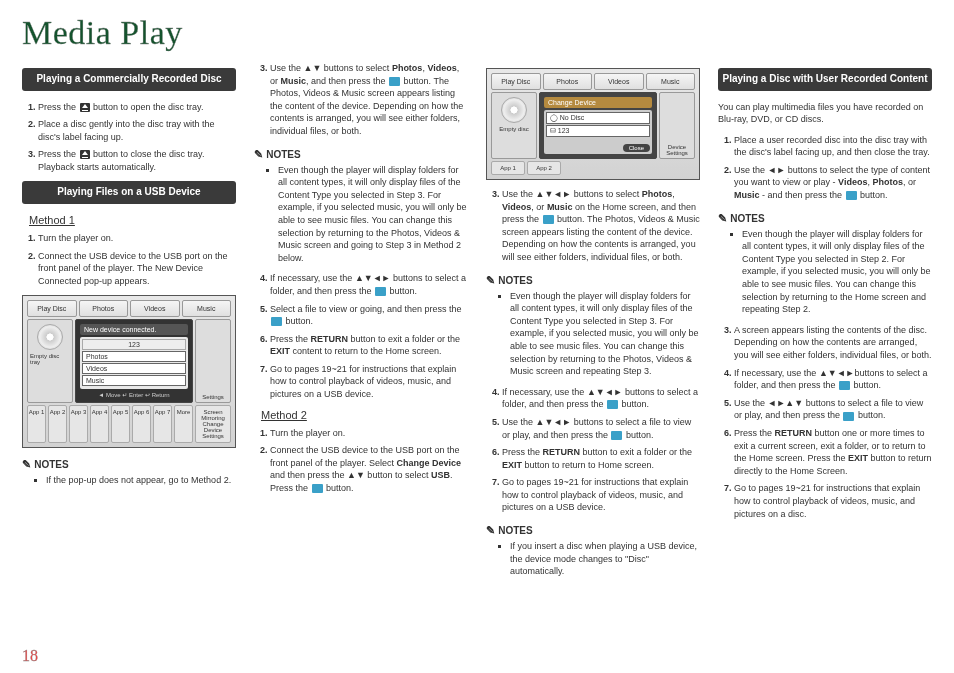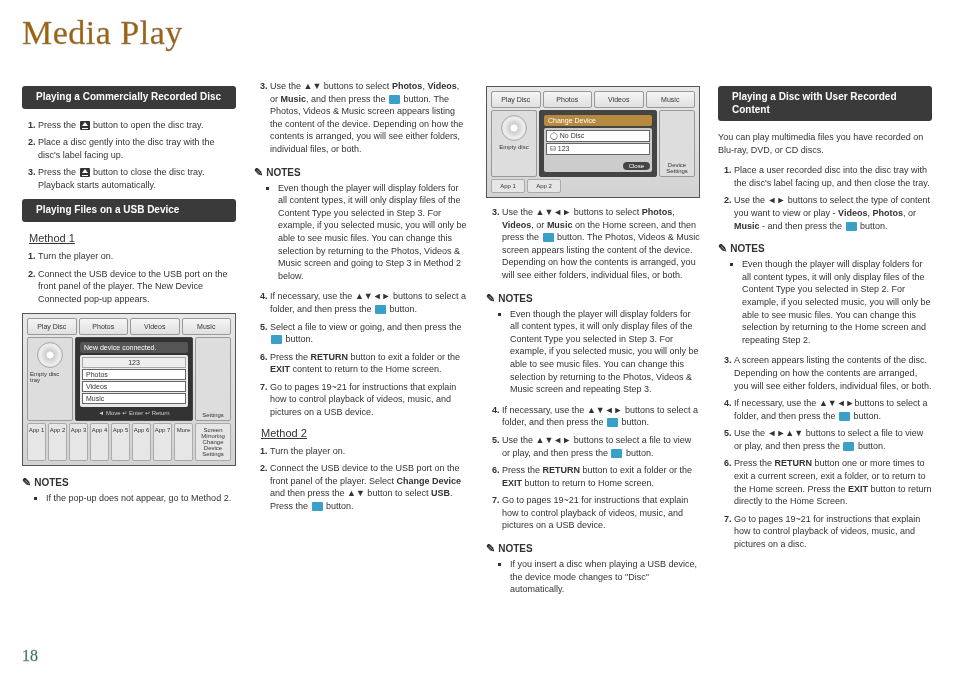--- a/index.html
+++ b/index.html
@@ -8,37 +8,37 @@
     font-family: Arial, Helvetica, sans-serif;
     font-size: 9px;
     color: #333;
     padding: 14px 22px 10px 22px;
     width: 954px;
   }
   h1.page-title {
     font-family: "Times New Roman", serif;
     font-weight: 400;
     font-size: 34px;
-    color: #a16207;
+    color: #14532d;
     letter-spacing: 0.5px;
-    margin-bottom: 28px;
+    margin-bottom: 10px;
     -webkit-text-stroke: 0.3px #888;
   }
   .cols {
     display: flex;
     gap: 18px;
   }
   .col { flex: 1 1 0; min-width: 0; }
   .section-bar {
     background: #3a3a3a;
     color: #fff;
     font-weight: bold;
-    text-align: left;
+    text-align: center;
     border-radius: 3px;
-    padding: 5px 14px;
+    padding: 5px 1px;
     font-size: 10px;
     line-height: 1.25;
     margin: 6px 0 10px 0;
   }
   .section-bar.two-line { white-space: normal; }
   ol.steps {
     list-style: decimal;
     padding-left: 16px;
     margin: 0 0 8px 0;
   }
@@ -219,21 +219,21 @@
     padding:1px 6px;
     border-radius:6px;
     float:right;
     margin-top:6px;
   }
   .page-num {
     position: absolute;
     left: 22px;
     bottom: 8px;
     font-size: 16px;
-    color: #15803d;
+    color: #ef4444;
     -webkit-text-stroke: 0.3px #888;
     font-family: "Times New Roman", serif;
   }
 </style>
 </head>
 <body>
 
 <h1 class="page-title">Media Play</h1>
 
 <div class="cols">

